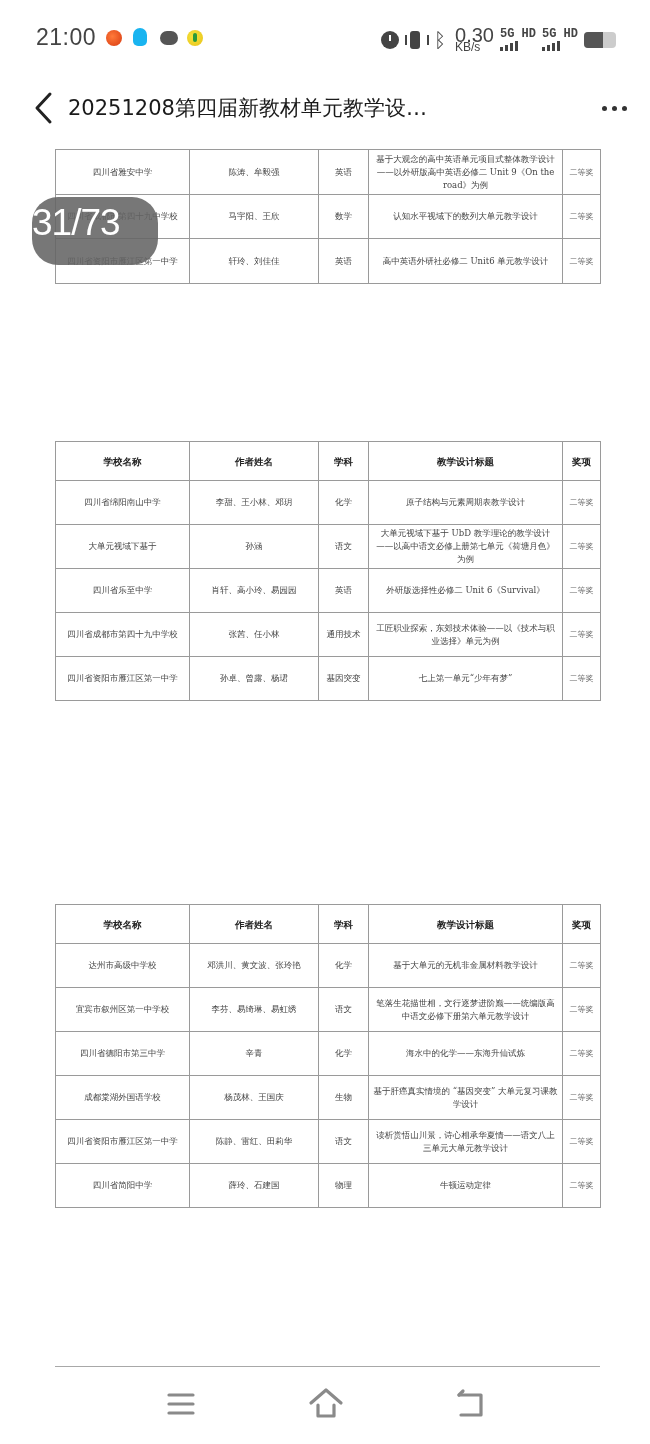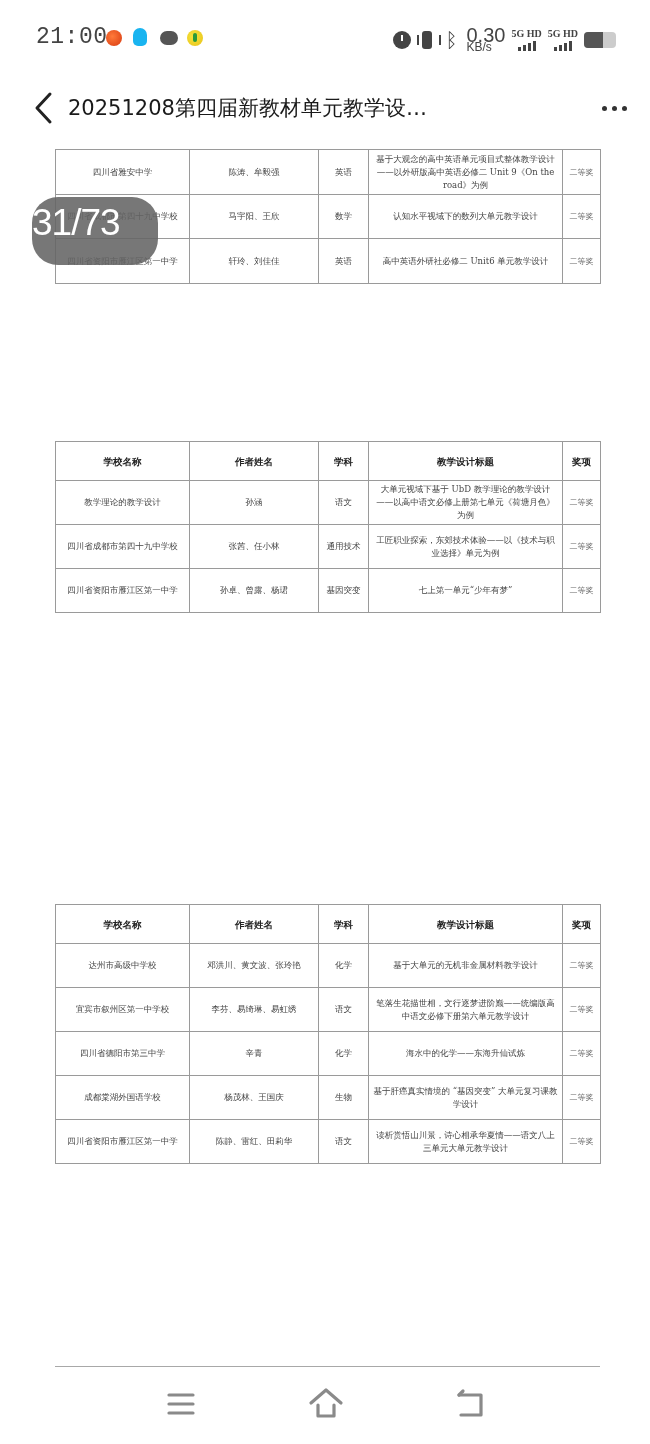--- a/index.html
+++ b/index.html
@@ -1,38 +1,38 @@
 <!DOCTYPE html>
 <html><head>
 <meta charset="utf-8">
 <style>
   * { box-sizing: border-box; margin: 0; padding: 0; }
   html, body { width: 650px; height: 1444px; background: #ffffff; overflow: hidden; }
   body { position: relative; font-family: "DejaVu Sans", "Liberation Sans", sans-serif; color: #222; }
 
   
   .status-bar { position: absolute; left: 0; top: 0; width: 650px; height: 80px; }
-  .status-time { position: absolute; left: 36px; top: 24px; font-size: 23px; color: #444; font-family: Liberation Mono, monospace; letter-spacing: 0.5px; }
+  .status-time { position: absolute; left: 36px; top: 24px; font-size: 23px; color: #444; font-family: Liberation Sans, sans-serif; letter-spacing: 0.5px; }
   .notif { position: absolute; top: 30px; width: 16px; height: 16px; border-radius: 50%; }
   .notif-1 { left: 106px; background: radial-gradient(circle at 40% 40%, #ff7a3a, #d83a10); }
   .notif-2 { left: 133px; width: 14px; height: 18px; top: 28px; border-radius: 7px 7px 5px 5px; background: #19b4f0; }
   .notif-3 { left: 160px; width: 18px; height: 14px; top: 31px; border-radius: 8px; background: #555; }
   .notif-4 { left: 187px; background: radial-gradient(circle at 40% 40%, #f6e33a, #e8c21a); }
   .notif-4::after { content: ""; position: absolute; left: 6px; top: 3px; width: 4px; height: 9px; background: #2a9a3a; border-radius: 2px; }
 
   .sys-icons { position: absolute; right: 34px; top: 26px; height: 28px; display: flex; align-items: center; gap: 6px; color: #444; }
   .sys-alarm { width: 18px; height: 18px; border-radius: 50%; background: #444; position: relative; }
   .sys-alarm::after { content: ""; position: absolute; left: 8px; top: 4px; width: 2px; height: 6px; background: #fff; }
   .sys-vibrate { width: 20px; height: 18px; position: relative; }
   .sys-vibrate::before { content: ""; position: absolute; left: 5px; top: 0; width: 10px; height: 18px; background: #444; border-radius: 3px; }
   .sys-vibrate::after { content: ""; position: absolute; left: 0; top: 4px; width: 20px; height: 10px; border-left: 2px solid #444; border-right: 2px solid #444; }
   .sys-bt { font-size: 20px; line-height: 18px; color: #444; width: 18px; text-align: center; }
   .sys-speed { display: flex; flex-direction: column; font-size: 12px; line-height: 11px; color: #444; font-family: "Liberation Sans", sans-serif; }
   .sys-speed .v { font-size: 20px; line-height: 14px; }
-  .sys-sig { display: flex; flex-direction: column; align-items: center; font-size: 10px; font-weight: bold; line-height: 10px; color: #444; font-family: Liberation Serif, serif; }
+  .sys-sig { display: flex; flex-direction: column; align-items: flex-start; font-size: 12px; font-weight: bold; line-height: 10px; color: #444; font-family: Liberation Mono, monospace; }
   .bars { display: flex; align-items: flex-end; gap: 2px; height: 10px; margin-top: 2px; }
   .bars i { display: block; width: 3px; background: #444; }
   .bars i:nth-child(1){height:4px}.bars i:nth-child(2){height:6px}.bars i:nth-child(3){height:8px}.bars i:nth-child(4){height:10px}
   .battery { width: 32px; height: 16px; border-radius: 4px; background: #ccc; position: relative; overflow: hidden; }
   .battery .fill { position: absolute; left: 0; top: 0; bottom: 0; width: 60%; background: #555; }
 
   
   .title-bar { position: absolute; left: 0; top: 80px; width: 650px; height: 56px; }
   .back-btn { position: absolute; left: 30px; top: 8px; width: 30px; height: 40px; cursor: pointer; }
   .back-btn svg { width: 100%; height: 100%; }
@@ -162,24 +162,38 @@
       <tr>
         <th>学校名称</th>
         <th>作者姓名</th>
         <th>学科</th>
         <th>教学设计标题</th>
         <th>奖项</th>
       </tr>
     </thead>
     <tbody>
       <tr>
-        <td>教学理论的教学设计</td>
+        <td>四川省绵阳南山中学</td>
+        <td>李甜、王小林、邓玥</td>
+        <td>化学</td>
+        <td>原子结构与元素周期表教学设计</td>
+        <td class="award-cell">二等奖</td>
+      </tr>
+      <tr>
+        <td>大单元视域下基于</td>
         <td>孙涵</td>
         <td>语文</td>
         <td>大单元视域下基于 UbD 教学理论的教学设计——以高中语文必修上册第七单元《荷塘月色》为例</td>
+        <td class="award-cell">二等奖</td>
+      </tr>
+      <tr>
+        <td>四川省乐至中学</td>
+        <td>肖轩、高小玲、易园园</td>
+        <td>英语</td>
+        <td>外研版选择性必修二 Unit 6《Survival》</td>
         <td class="award-cell">二等奖</td>
       </tr>
       <tr>
         <td>四川省成都市第四十九中学校</td>
         <td>张茜、任小林</td>
         <td>通用技术</td>
         <td>工匠职业探索，东郊技术体验——以《技术与职业选择》单元为例</td>
         <td class="award-cell">二等奖</td>
       </tr>
       <tr>
@@ -238,20 +252,27 @@
         <td>基于肝癌真实情境的 “基因突变” 大单元复习课教学设计</td>
         <td class="award-cell">二等奖</td>
       </tr>
       <tr>
         <td>四川省资阳市雁江区第一中学</td>
         <td>陈静、雷红、田莉华</td>
         <td>语文</td>
         <td>读析赏悟山川景，诗心相承华夏情——语文八上三单元大单元教学设计</td>
         <td class="award-cell">二等奖</td>
       </tr>
+      <tr>
+        <td>四川省简阳中学</td>
+        <td>薛玲、石建国</td>
+        <td>物理</td>
+        <td>牛顿运动定律</td>
+        <td class="award-cell">二等奖</td>
+      </tr>
     </tbody>
   </table>
 </div>
 
 <div class="page-pill">31/73</div>
 
 <div class="nav-divider"></div>
 <div class="nav-bar">
   <div class="nav-btn nav-menu">
     <svg viewBox="0 0 40 36">

